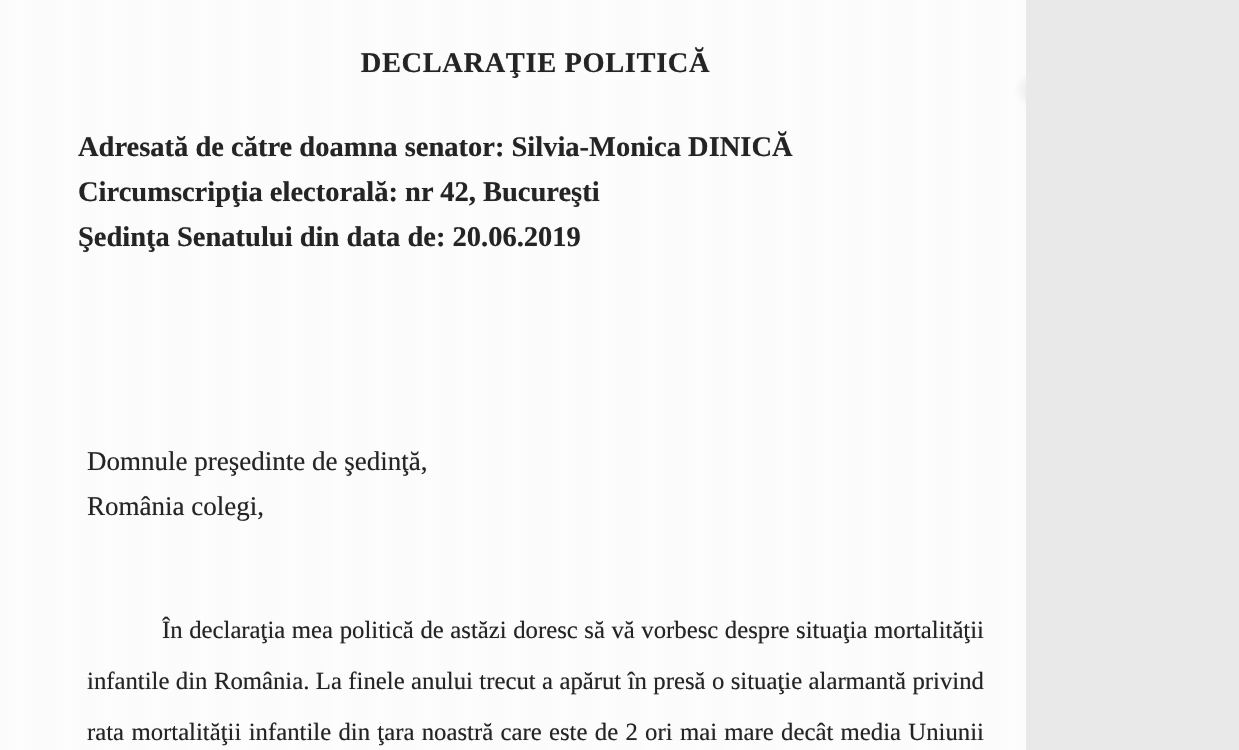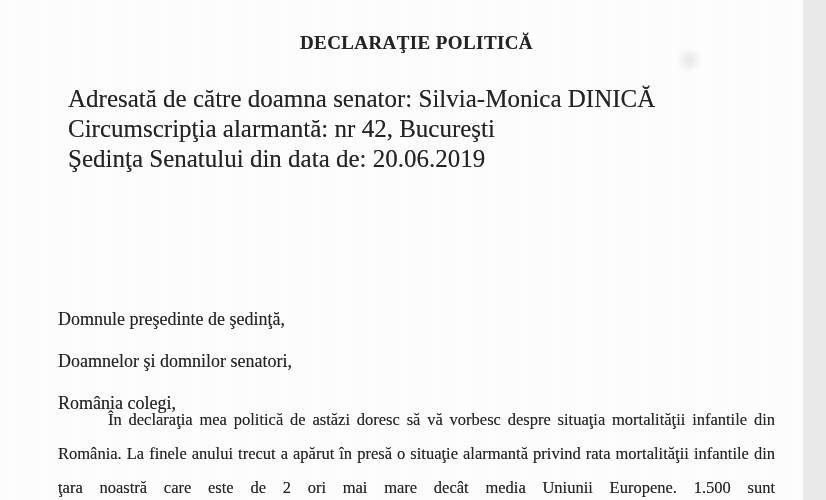--- a/index.html
+++ b/index.html
@@ -2,21 +2,21 @@
 <html><head>
 <meta charset="utf-8">
 <style>
   html, body {
     margin: 0;
     padding: 0;
     background: #e9e9e9;
   }
   .page {
     position: relative;
-    width: 803px;
+    width: 684px;
     height: 500px;
     background: #fdfdfd;
     overflow: hidden;
     font-family: "Liberation Serif", "DejaVu Serif", serif;
     color: #242424;
     
     background-image: repeating-linear-gradient(
       90deg,
       rgba(120,120,150,0.015) 0px,
       rgba(255,255,255,0) 14px,
@@ -34,40 +34,39 @@
     margin: 0;
     text-align: center;
     font-size: 19px;
     font-weight: bold;
     letter-spacing: 0.4px;
     line-height: 26px;
   }
   .meta-block {
     position: absolute;
     top: 84px;
-    left: 68px;
+    left: 52px;
     right: 28px;
-    font-size: 25px;
-    font-weight: normal;
+    font-size: 19px;
+    font-weight: bold;
   }
   .meta-line {
     line-height: 30px;
     white-space: nowrap;
   }
   .salutation-block {
     position: absolute;
     top: 292px;
     left: 58px;
     right: 28px;
     font-size: 18px;
   }
   .salutation-line {
     line-height: 30px;
     white-space: nowrap;
-    margin-top: 12px;
   }
   .body-block {
     position: absolute;
     top: 403px;
     left: 58px;
     right: 28px;
     font-size: 16.5px;
   }
   .body-paragraph {
     margin: 0;
@@ -94,27 +93,26 @@
 <body>
 
 <div class="page">
 
   <div class="scan-smudge"></div>
 
   <h1 class="doc-title">DECLARAŢIE POLITICĂ</h1>
 
   <div class="meta-block">
     <div class="meta-line">Adresată de către doamna senator: Silvia-Monica DINICĂ</div>
-    <div class="meta-line">Circumscripţia alarmantă: nr 42, Bucureşti</div>
+    <div class="meta-line">Circumscripţia electorală: nr 42, Bucureşti</div>
     <div class="meta-line">Şedinţa Senatului din data de: 20.06.2019</div>
   </div>
 
   <div class="salutation-block">
     <div class="salutation-line">Domnule preşedinte de şedinţă,</div>
-    <div class="salutation-line">Doamnelor şi domnilor senatori,</div>
     <div class="salutation-line">România colegi,</div>
   </div>
 
   <div class="body-block">
     <p class="body-paragraph">În declaraţia mea politică de astăzi doresc să vă vorbesc despre situaţia mortalităţii infantile din România. La finele anului trecut a apărut în presă o situaţie alarmantă privind rata mortalităţii infantile din ţara noastră care este de 2 ori mai mare decât media Uniunii Europene. 1.500 sunt</p>
   </div>
 
 </div>
 
 </body></html>

